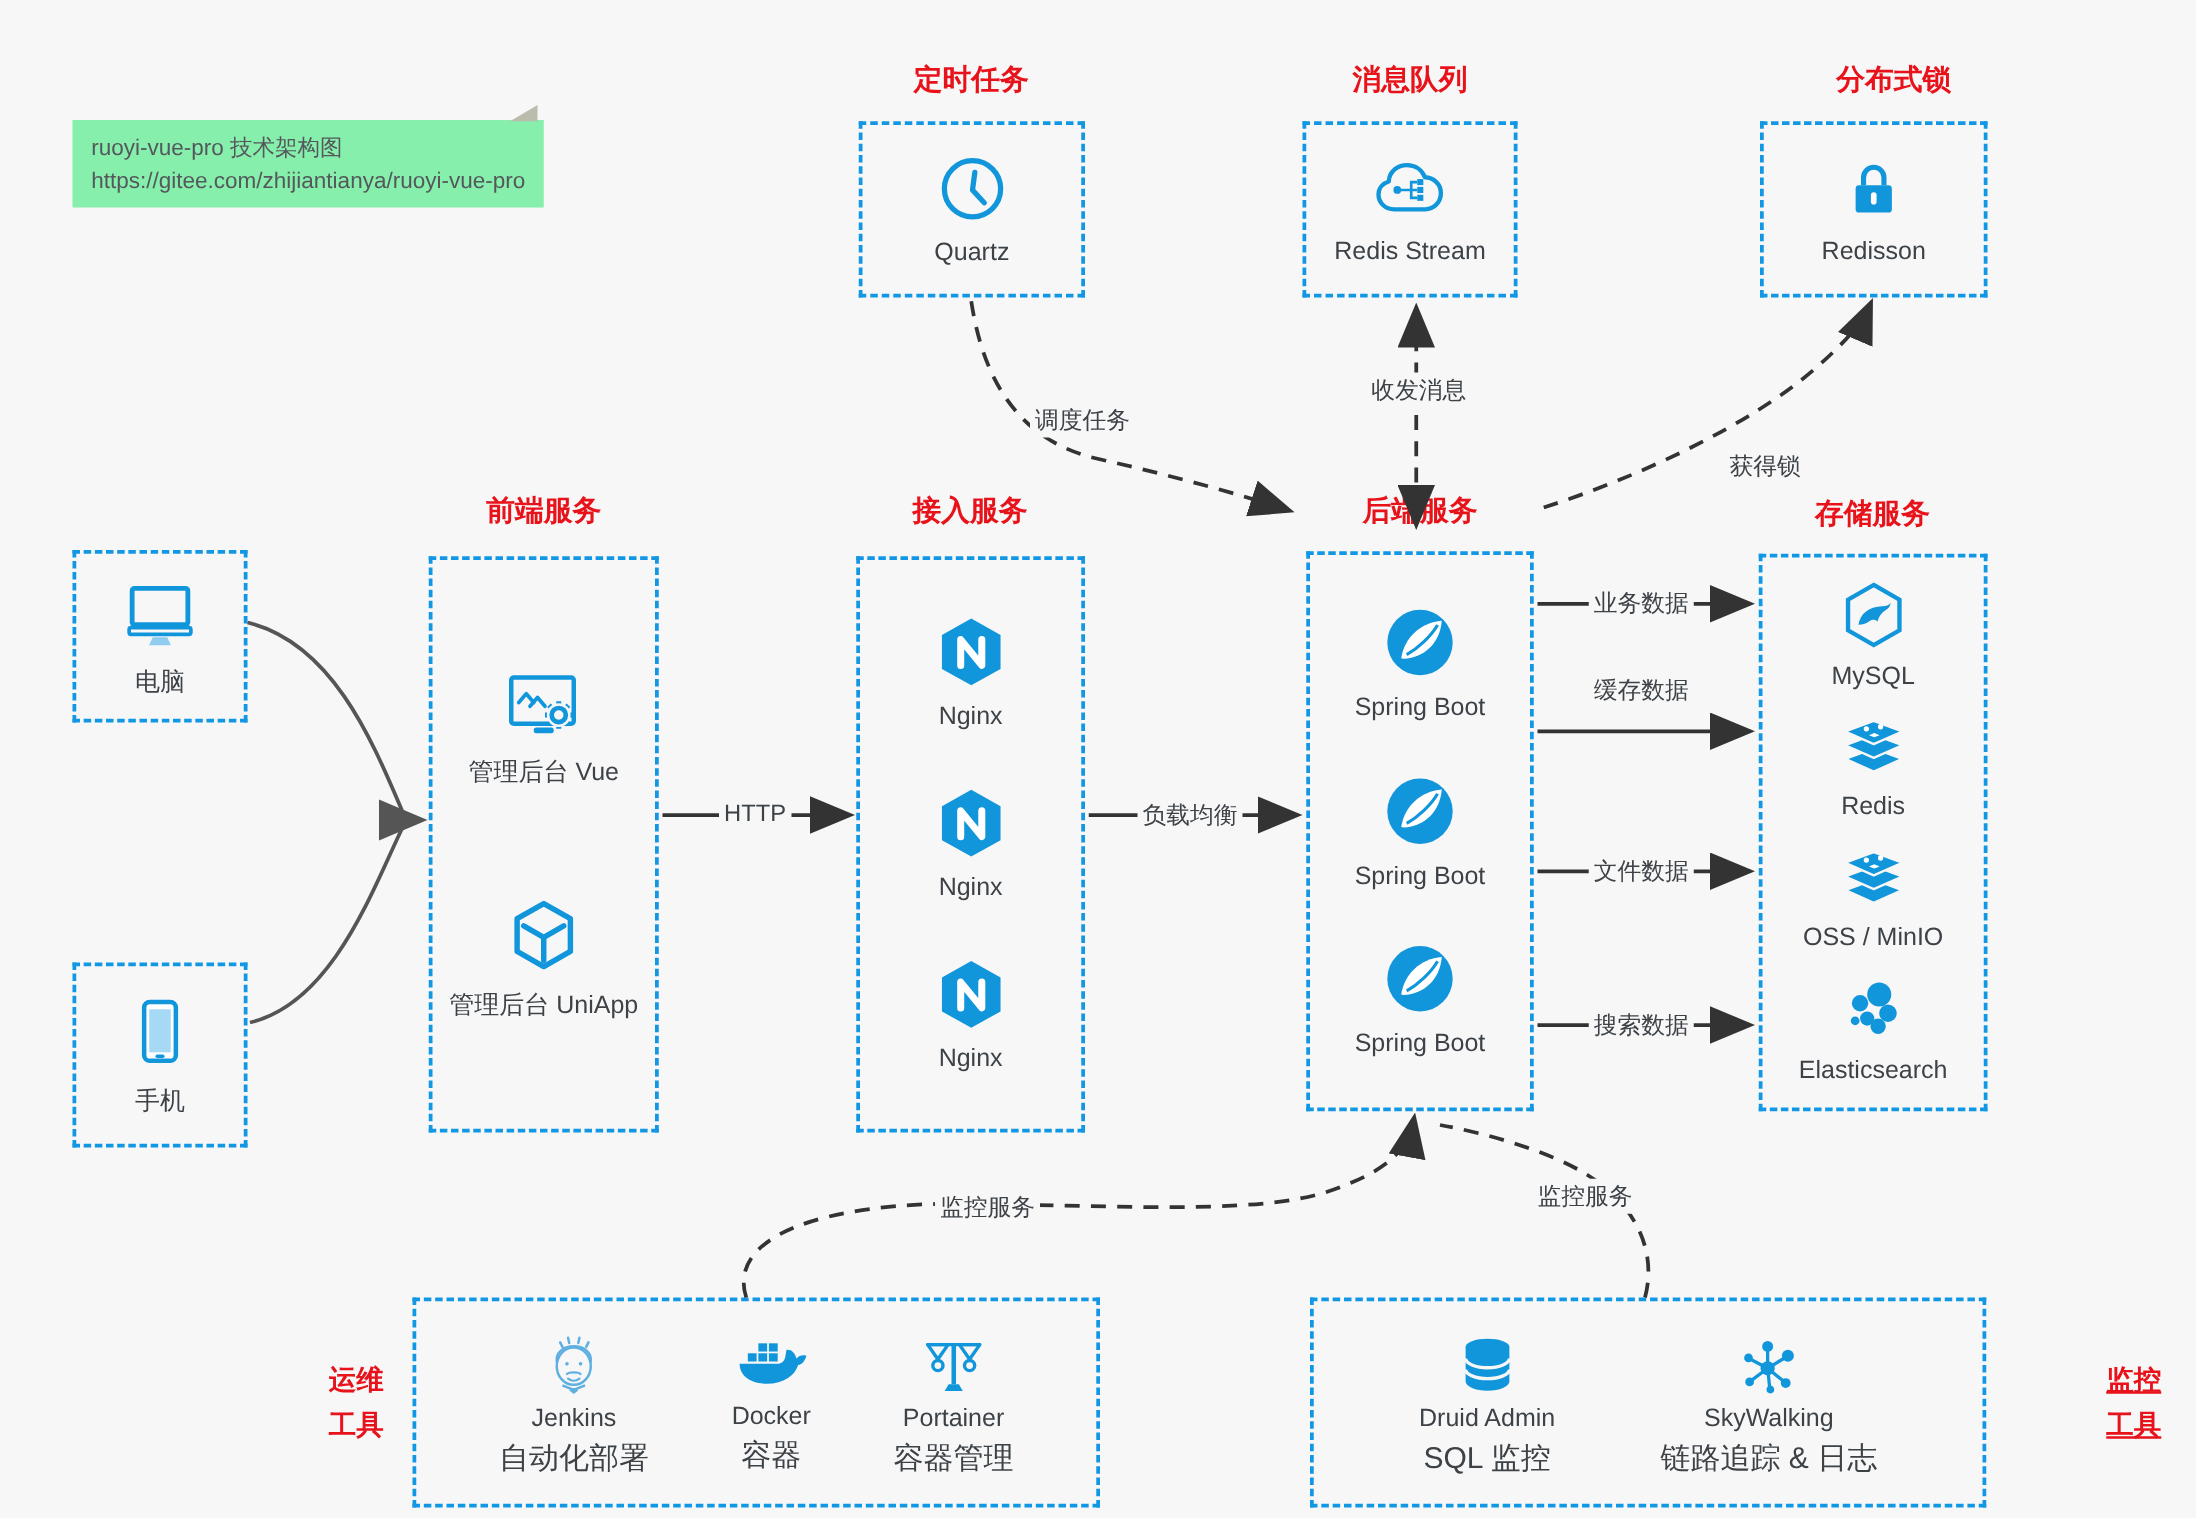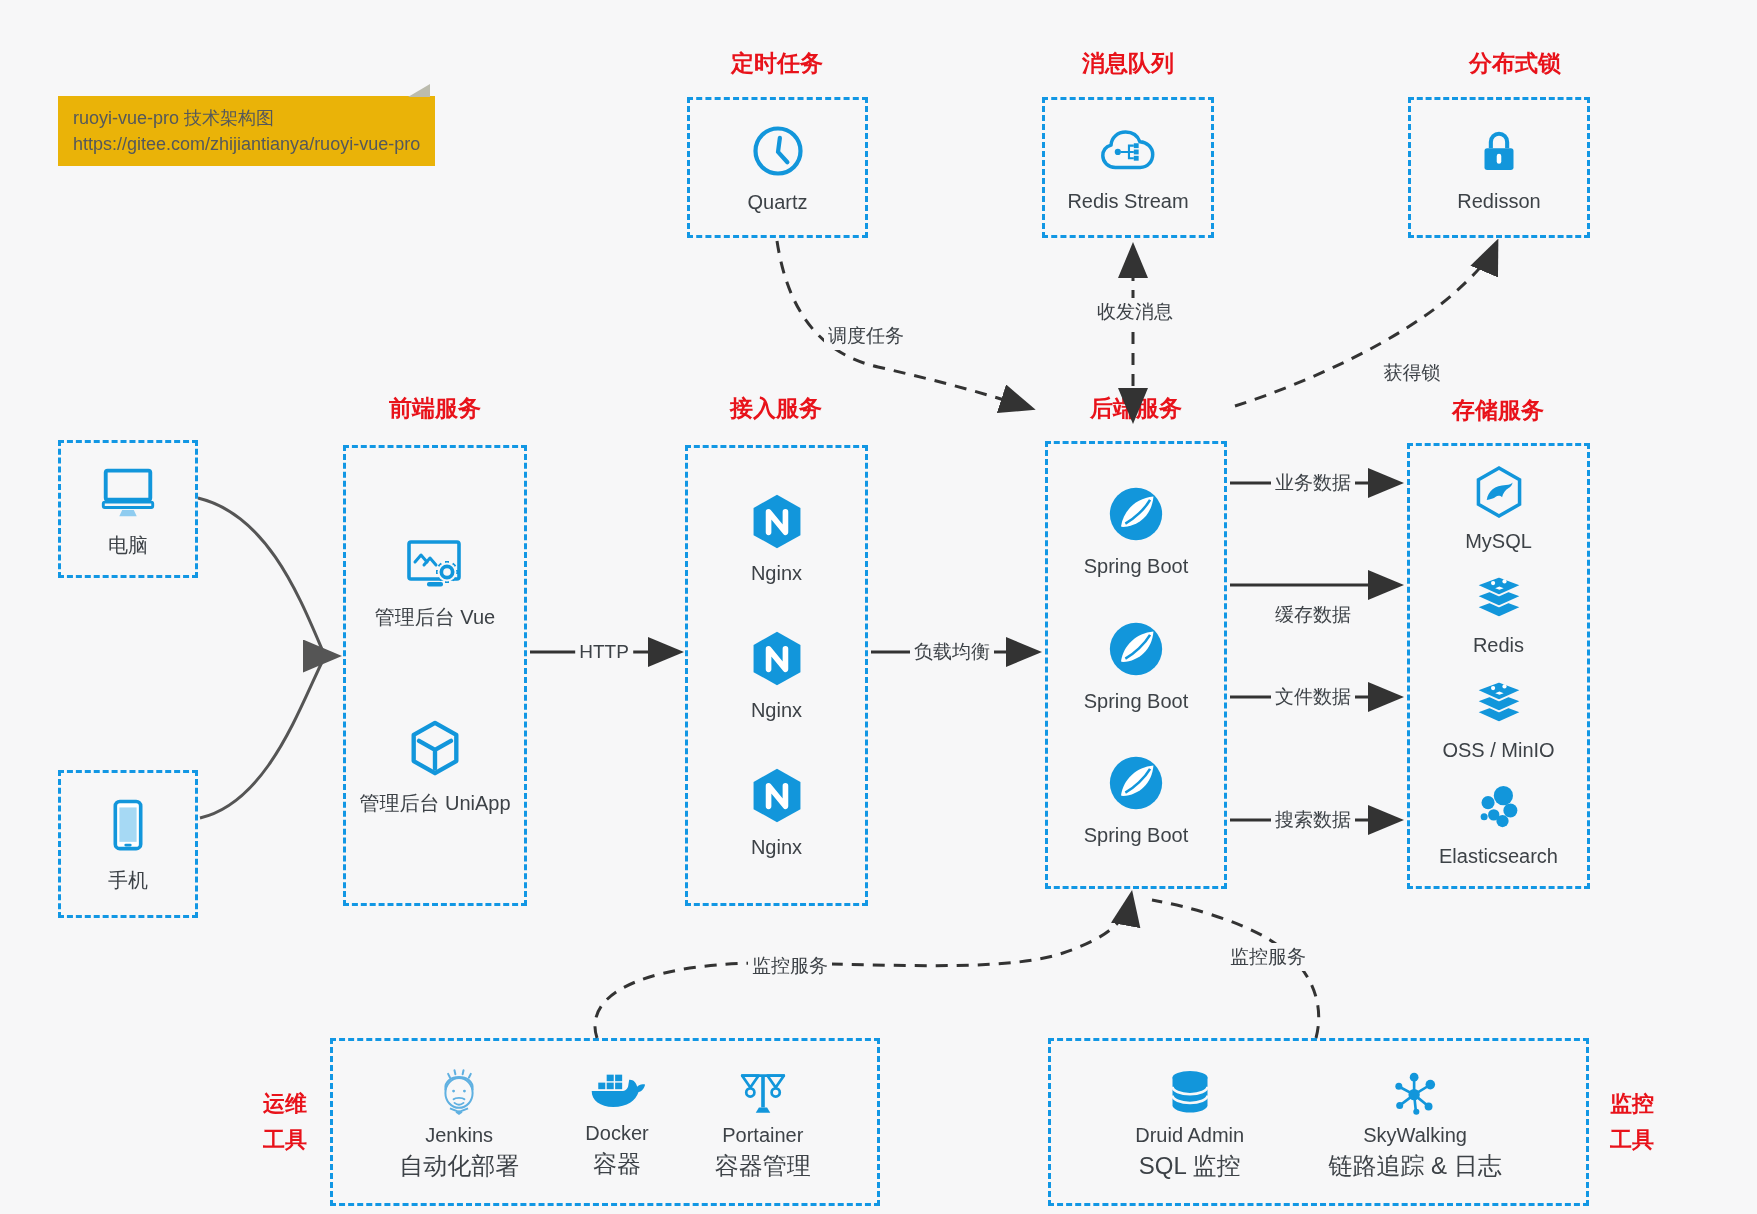--- a/index.html
+++ b/index.html
@@ -13,21 +13,21 @@
           font-size:23px;white-space:nowrap;z-index:3;}
   .sidetitle{position:absolute;color:#e8121a;font-weight:bold;font-size:22px;line-height:36px;
              text-align:center;white-space:nowrap;z-index:3;}
   .item{display:flex;flex-direction:column;align-items:center;gap:10px;}
   .ilabel{font-size:20px;color:#3d4247;white-space:nowrap;}
   .opitem{display:flex;flex-direction:column;align-items:center;gap:3px;}
   .opname{font-size:20px;color:#3d4247;white-space:nowrap;}
   .opdesc{font-size:24px;color:#3d4247;white-space:nowrap;}
   .elabel{position:absolute;transform:translate(-50%,-50%);font-size:19px;color:#3d4247;
           background:#f7f7f8;padding:1px 4px;white-space:nowrap;z-index:5;}
-  #note{position:absolute;left:58px;top:96px;background:#eab308;color:#54585c;font-size:18px;
+  #note{position:absolute;left:58px;top:96px;background:#86efac;color:#54585c;font-size:18px;
         line-height:26px;padding:9px 15px;z-index:3;}
   #note .fold{position:absolute;right:5px;top:-12px;width:0;height:0;
         border-left:22px solid transparent;border-bottom:13px solid #bcbcae;}
   .arrows{position:absolute;left:0;top:0;z-index:4;pointer-events:none;}
   svg.ic{display:block;}
 </style>
 </head>
 <body>
 
 <div id="canvas">
@@ -71,21 +71,21 @@
 
     <path d="M1316 1038 C1326 1000 1308 964 1270 940 C1238 920 1186 906 1152 900" fill="none" stroke="#333" stroke-width="3" stroke-dasharray="12 9"></path>
   </svg>
 
   <div class="elabel" style="left:604px;top:652px;">HTTP</div>
   <div class="elabel" style="left:952px;top:652px;">负载均衡</div>
   <div class="elabel" style="left:866px;top:336px;">调度任务</div>
   <div class="elabel" style="left:1135px;top:312px;">收发消息</div>
   <div class="elabel" style="left:1412px;top:373px;">获得锁</div>
   <div class="elabel" style="left:1313px;top:483px;">业务数据</div>
-  <div class="elabel" style="left:1313px;top:615px;font-family:Liberation Mono, monospace;">缓存数据</div>
+  <div class="elabel" style="left:1313px;top:552px;font-family:Liberation Mono, monospace;">缓存数据</div>
   <div class="elabel" style="left:1313px;top:697px;">文件数据</div>
   <div class="elabel" style="left:1313px;top:820px;">搜索数据</div>
   <div class="elabel" style="left:790px;top:966px;">监控服务</div>
   <div class="elabel" style="left:1268px;top:957px;">监控服务</div>
 
   <div class="gtitle" style="left:777px;top:48px;">定时任务</div>
   <div class="gtitle" style="left:1128px;top:48px;">消息队列</div>
   <div class="gtitle" style="left:1499px;top:48px;margin-left:16px;">分布式锁</div>
 
   <div class="gbox" style="left:687px;top:97px;width:181px;height:141px;">
@@ -340,18 +340,18 @@
         <circle cx="13.5" cy="23.5" r="4" fill="#1296db"></circle>
         <circle cx="49.5" cy="21.5" r="5.5" fill="#1296db"></circle>
         <circle cx="14.5" cy="45.5" r="4" fill="#1296db"></circle>
         <circle cx="47.5" cy="46.5" r="4.5" fill="#1296db"></circle>
         <circle cx="33.5" cy="52.5" r="3.5" fill="#1296db"></circle>
       </svg>
       <span class="opname">SkyWalking</span>
       <span class="opdesc">链路追踪 &amp; 日志</span>
     </div>
   </div>
-  <div class="sidetitle" style="left:1602px;top:1086px;width:60px;">
+  <div class="sidetitle" style="left:1677px;top:1086px;width:60px;text-decoration:underline;">
     <div>监控</div>
     <div>工具</div>
   </div>
 
 </div>
 
 </body></html>

